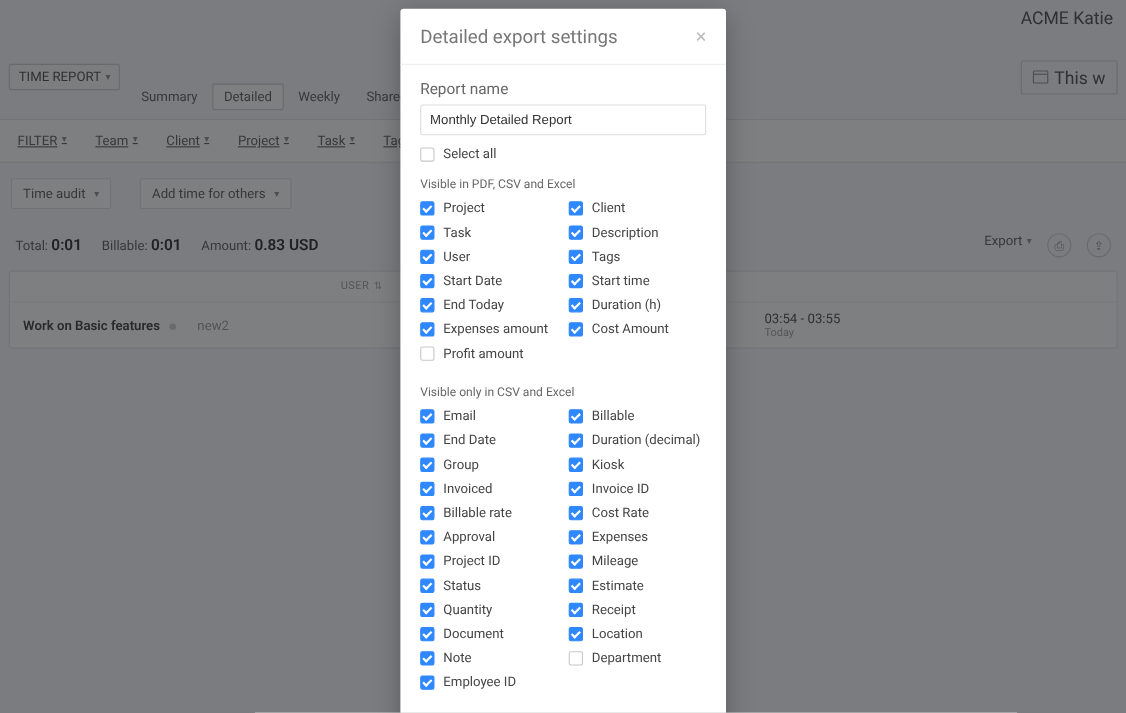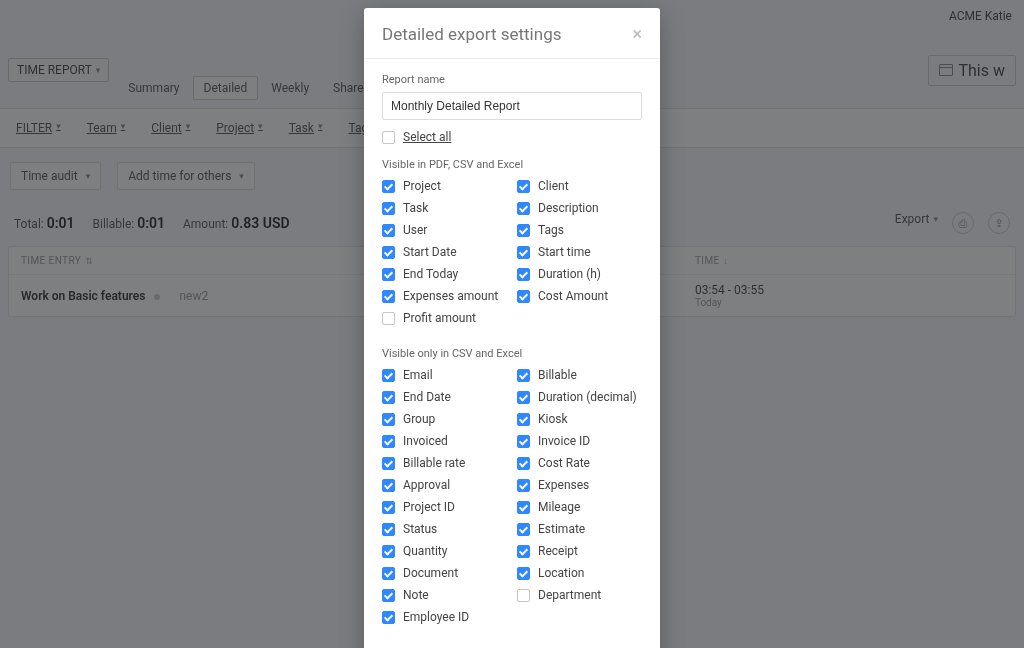--- a/index.html
+++ b/index.html
@@ -1,29 +1,29 @@
 <!DOCTYPE html>
 <html><head>
 <meta charset="utf-8">
 <style>
   * { box-sizing: border-box; margin: 0; padding: 0; }
   html, body { width: 1024px; height: 648px; overflow: hidden; font-family: -apple-system, BlinkMacSystemFont, "Segoe UI", Roboto, Helvetica, Arial, sans-serif; }
   body { background: #f2f3f5; }
 
   
   .page { width: 100%; height: 100%; position: relative; background: #f7f8fa; }
-  .topbar { height: 32px; display: flex; justify-content: flex-end; align-items: center; padding: 0 12px; font-size: 12px; color: #444; }
+  .topbar { height: 32px; display: flex; justify-content: flex-end; align-items: center; padding: 0 12px; font-size: 16px; color: #444; }
   .tabs-row { display: flex; align-items: center; padding: 8px 8px; gap: 4px; font-size: 12px; color: #444; }
   .btn-outline { border: 1px solid #ccc; background: #fafafa; padding: 4px 8px; border-radius: 2px; font-size: 12px; display: inline-flex; align-items: center; gap: 4px; }
   .tab-item { padding: 4px 10px; border: 1px solid transparent; border-radius: 2px; color: #555; font-size: 12px; }
   .tab-item.active { border: 1px solid #ccc; background: #fff; }
   .filters-row { display: flex; align-items: center; gap: 14px; padding: 8px 10px; font-size: 12px; color: #555; border-top: 1px solid #e3e3e3; border-bottom: 1px solid #e3e3e3; background: #fff; }
   .filter-item { display: inline-flex; align-items: flex-start; gap: 4px; padding: 4px 6px; text-decoration: underline; }
   .caret { font-size: 9px; color: #888; }
-  .chips-row { display: flex; gap: 16px; padding: 14px 10px; text-align: center; }
+  .chips-row { display: flex; gap: 26px; padding: 14px 10px; text-align: center; }
   .chip { border: 1px solid #ddd; border-radius: 2px; padding: 6px 10px; font-size: 12px; color: #555; display: inline-flex; align-items: center; gap: 8px; background: #fff; }
   .totals-row { display: flex; align-items: center; gap: 18px; padding: 8px 14px; font-size: 12px; color: #555; }
   .totals-row strong { font-size: 14px; color: #222; font-weight: 600; }
   .export-area { margin-left: auto; display: flex; align-items: flex-start; gap: 14px; }
   .export-link { font-size: 12px; color: #555; display: inline-flex; align-items: center; gap: 4px; }
   .icon-circle { width: 22px; height: 22px; border-radius: 50%; border: 1px solid #ccc; display: inline-flex; align-items: center; justify-content: center; font-size: 11px; color: #888; }
   .table { margin: 4px 8px; border: 1px solid #e5e5e5; border-radius: 3px; background: #fff; font-size: 12px; }
   .thead, .trow, .tfoot { display: grid; grid-template-columns: 3fr 2fr 2fr 1.6fr 1.6fr; align-items: center; padding: 8px 12px; }
   .thead { color: #999; font-size: 10px; text-transform: uppercase; letter-spacing: .04em; }
   .thead .col { display: flex; align-items: center; gap: 4px; }
@@ -42,21 +42,21 @@
 
   
   .overlay { position: absolute; inset: 0; background: rgba(32, 34, 38, 0.58); }
 
   
   .modal { position: absolute; top: 8px; left: 50%; transform: translateX(-50%); width: 296px; background: #fff; border-radius: 3px; box-shadow: 0 6px 24px rgba(0,0,0,.25); overflow: hidden; }
   .modal-header { display: flex; align-items: center; justify-content: space-between; padding: 16px 18px 14px; border-bottom: 1px solid #eee; }
   .modal-title { font-size: 17px; color: #777; font-weight: 400; }
   .close-x { color: #bbb; font-size: 18px; line-height: 1; }
   .modal-body { padding: 14px 18px 8px; }
-  .form-label { font-size: 11px; color: #666; margin-bottom: 6px; display: block; }
+  .form-label { font-size: 14px; color: #666; margin-bottom: 6px; display: block; }
   .form-input { width: 100%; border: 1px solid #ddd; border-radius: 2px; padding: 6px 8px; font-size: 12px; color: #333; }
   .section-head { font-size: 11px; color: #666; margin-top: 14px; margin-bottom: 8px; }
   .check-row { display: flex; align-items: center; gap: 8px; font-size: 12px; color: #444; margin-bottom: 6px; }
   .cbx { width: 13px; height: 13px; border-radius: 2px; border: 1px solid #c7c7c7; display: inline-flex; align-items: center; justify-content: center; flex-shrink: 0; }
   .cbx.checked { background: #2f88ff; border-color: #2f88ff; }
   .cbx.checked::after { content: ""; width: 3px; height: 6px; border: solid #fff; border-width: 0 2px 2px 0; transform: rotate(45deg); margin-bottom: 1px; }
   .two-col { display: grid; grid-template-columns: 1fr 1fr; column-gap: 10px; }
   .two-col .check-row { margin-bottom: 8px; }
   .sort-icon { font-size: 9px; color: #aaa; }
 </style>
@@ -139,24 +139,20 @@
         <span>Export</span>
         <span class="caret">▾</span>
       </span>
       <span class="icon-circle">⎙</span>
       <span class="icon-circle">⇪</span>
     </div>
   </div>
 
   <div class="table">
     <div class="thead">
-      <div class="col">
-          <span>TIME ENTRY</span>
-          <span class="sort-icon">⇅</span>
-        </div>
       <div class="col"></div>
       <div class="col">
           <span>USER</span>
           <span class="sort-icon">⇅</span>
         </div>
       <div class="col">
           <span>TIME</span>
           <span class="sort-icon">↓</span>
         </div>
       <div></div>
@@ -184,21 +180,21 @@
 
   <div class="modal">
     <div class="modal-header">
       <div class="modal-title">Detailed export settings</div>
       <div class="close-x">×</div>
     </div>
     <div class="modal-body">
       <label class="form-label">Report name</label>
       <input class="form-input" type="text" value="Monthly Detailed Report" style="">
 
-      <div class="check-row" style="margin-top:10px;text-decoration:underline;">
+      <div class="check-row" style="margin-top:10px;">
         <span id="select-all-cbx" class="cbx"></span>
         <span>Select all</span>
       </div>
 
       <div class="section-head">Visible in PDF, CSV and Excel</div>
       <div class="two-col">
         <div id="s1-left">
             <div class="check-row">
               <span class="cbx checked"></span>
               <span>Project</span>

